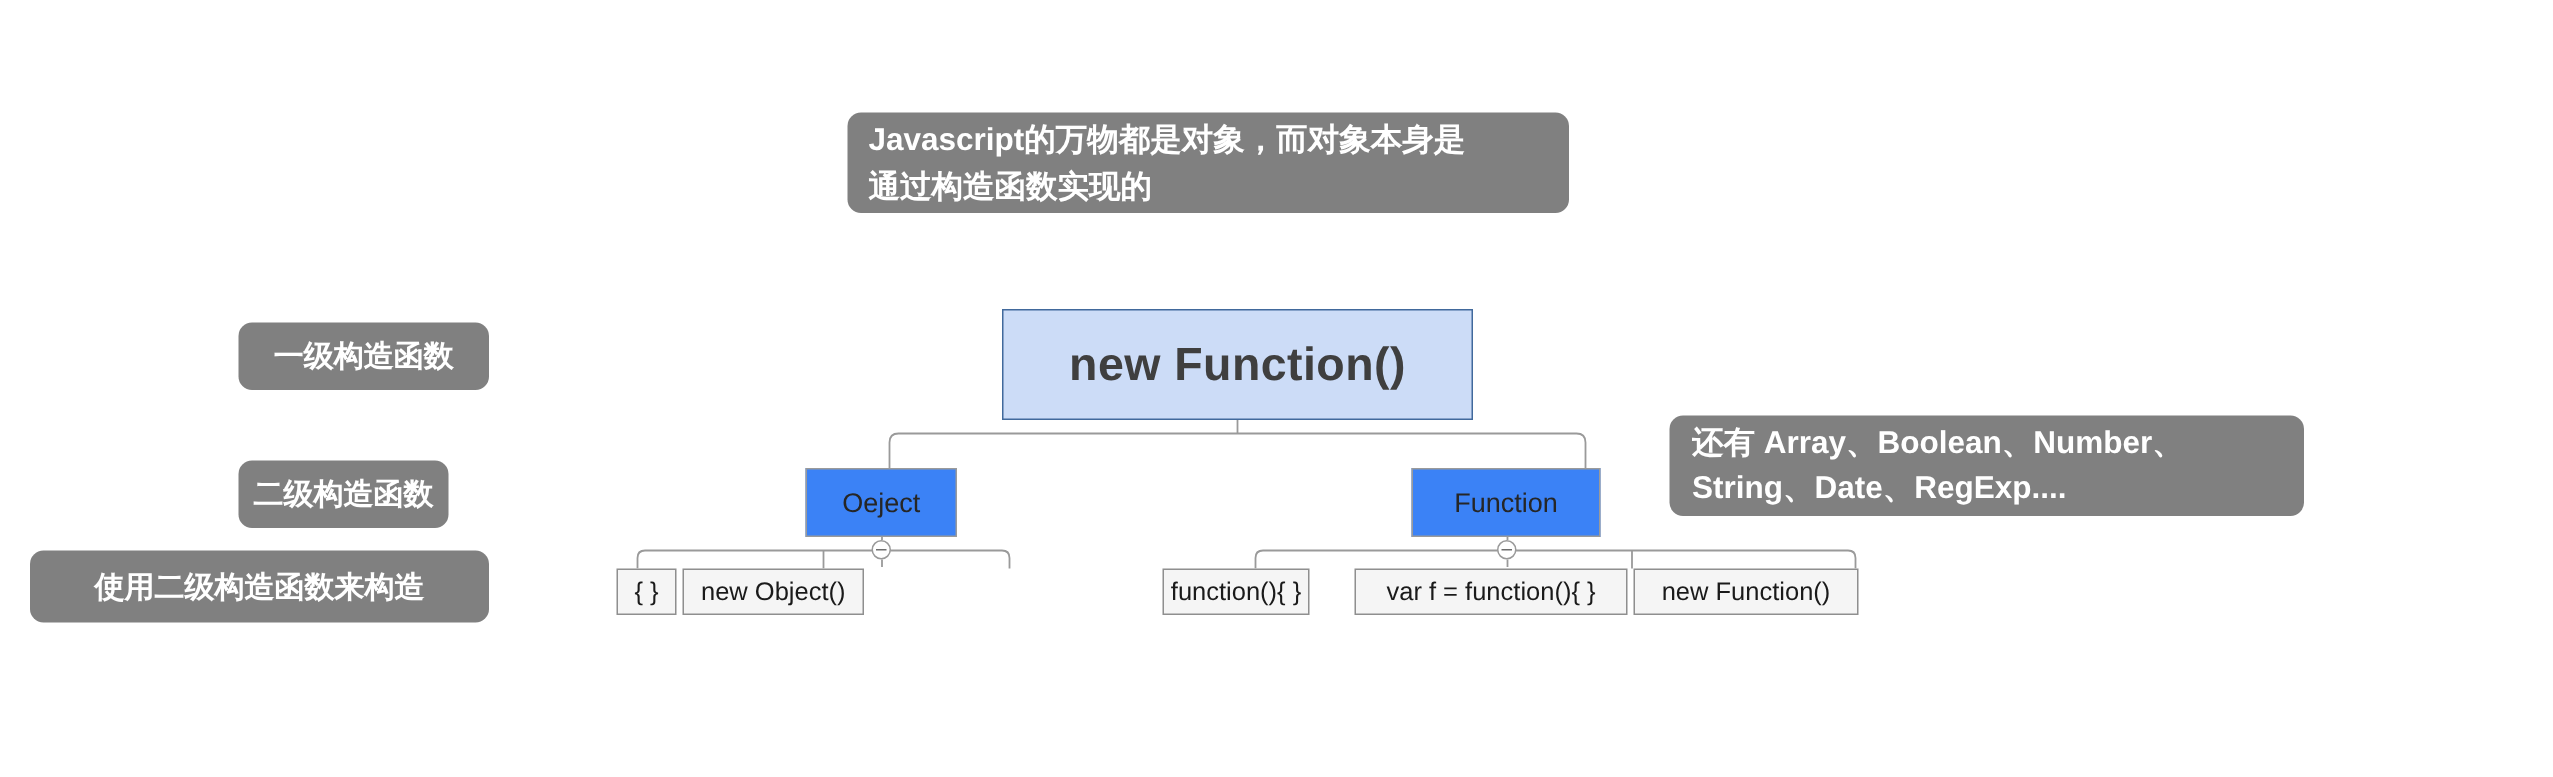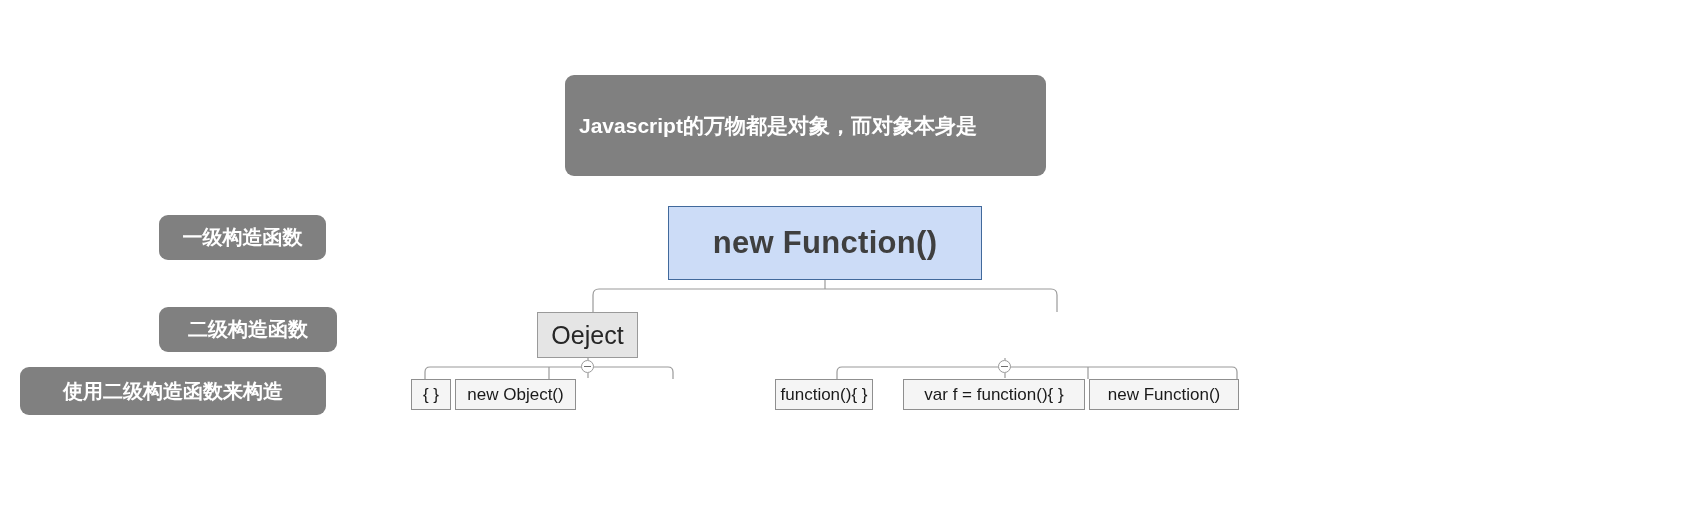--- a/index.html
+++ b/index.html
@@ -43,21 +43,21 @@
   }
   .callout .line {
     display: block;
     white-space: nowrap;
   }
 
   #banner-top {
     left: 565px;
     top: 75px;
     width: 481px;
-    height: 101px;
+    height: 67px;
     padding: 0 14px;
     font-size: 21px;
     line-height: 31px;
   }
 
   #banner-right {
     left: 1113px;
     top: 277px;
     width: 423px;
     height: 67px;
@@ -73,21 +73,21 @@
     border-radius: 9px;
     font-weight: bold;
     font-size: 20px;
     display: flex;
     align-items: center;
     justify-content: center;
     white-space: nowrap;
     box-sizing: border-box;
   }
   #label-level1 { left: 159px; top: 215px; width: 167px; height: 45px; }
-  #label-level2 { left: 159px; top: 307px; width: 178px; height: 45px; }
+  #label-level2 { left: 159px; top: 307px; width: 140px; height: 45px; }
   #label-level3 { left: 20px; top: 367px; width: 306px; height: 48px; font-family: Liberation Serif, serif; }
 
   
   #root-node {
     position: absolute;
     left: 668px;
     top: 206px;
     width: 314px;
     height: 74px;
     background: #ccdcf7;
@@ -98,28 +98,28 @@
     justify-content: center;
     color: #3f3f3f;
     font-size: 31px;
     font-weight: bold;
     letter-spacing: 0.3px;
   }
 
   
   .node2 {
     position: absolute;
-    background: #e5e5e5;
+    background: #3b82f6;
     border: 1px solid #9a9a9a;
     box-sizing: border-box;
     display: flex;
     align-items: center;
     justify-content: center;
     color: #262626;
-    font-size: 25px;
+    font-size: 18px;
     height: 46px;
     top: 312px;
   }
   #node-object   { left: 537px; width: 101px; }
   #node-function { left: 941px; width: 126px; }
 
   
   .leaf {
     position: absolute;
     top: 379px;
@@ -178,30 +178,36 @@
 
       <path d="M1005,358 L1005,360"></path>
       <path d="M1005,373 L1005,378"></path>
       <path d="M837,379 L837,372 Q837,367 842,367 L1232,367 Q1237,367 1237,372 L1237,379"></path>
       <path d="M1088,367 L1088,379"></path>
     </g>
   </svg>
 
   <div class="callout" id="banner-top">
     <span class="line">Javascript的万物都是对象，而对象本身是</span>
+    <span class="line">通过构造函数实现的</span>
   </div>
 
+  <div class="callout" id="banner-right">
+    <span class="line">还有 Array、Boolean、Number、</span>
+    <span class="line">String、Date、RegExp....</span>
+  </div>
 
   <div class="level-label" id="label-level1">一级构造函数</div>
   <div class="level-label" id="label-level2">二级构造函数</div>
   <div class="level-label" id="label-level3">使用二级构造函数来构造</div>
 
   <div id="root-node">new Function()</div>
 
   <div class="node2" id="node-object">Oeject</div>
+  <div class="node2" id="node-function">Function</div>
 
   <div class="toggle" id="toggle-object"></div>
   <div class="toggle" id="toggle-function"></div>
 
   <div class="leaf" style="left:411px;width:40px;">{ }</div>
   <div class="leaf" style="left:455px;width:121px;">new Object()</div>
 
   <div class="leaf" style="left:775px;width:98px;">function(){ }</div>
   <div class="leaf" style="left:903px;width:182px;">var f = function(){ }</div>
   <div class="leaf" style="left:1089px;width:150px;">new Function()</div>

